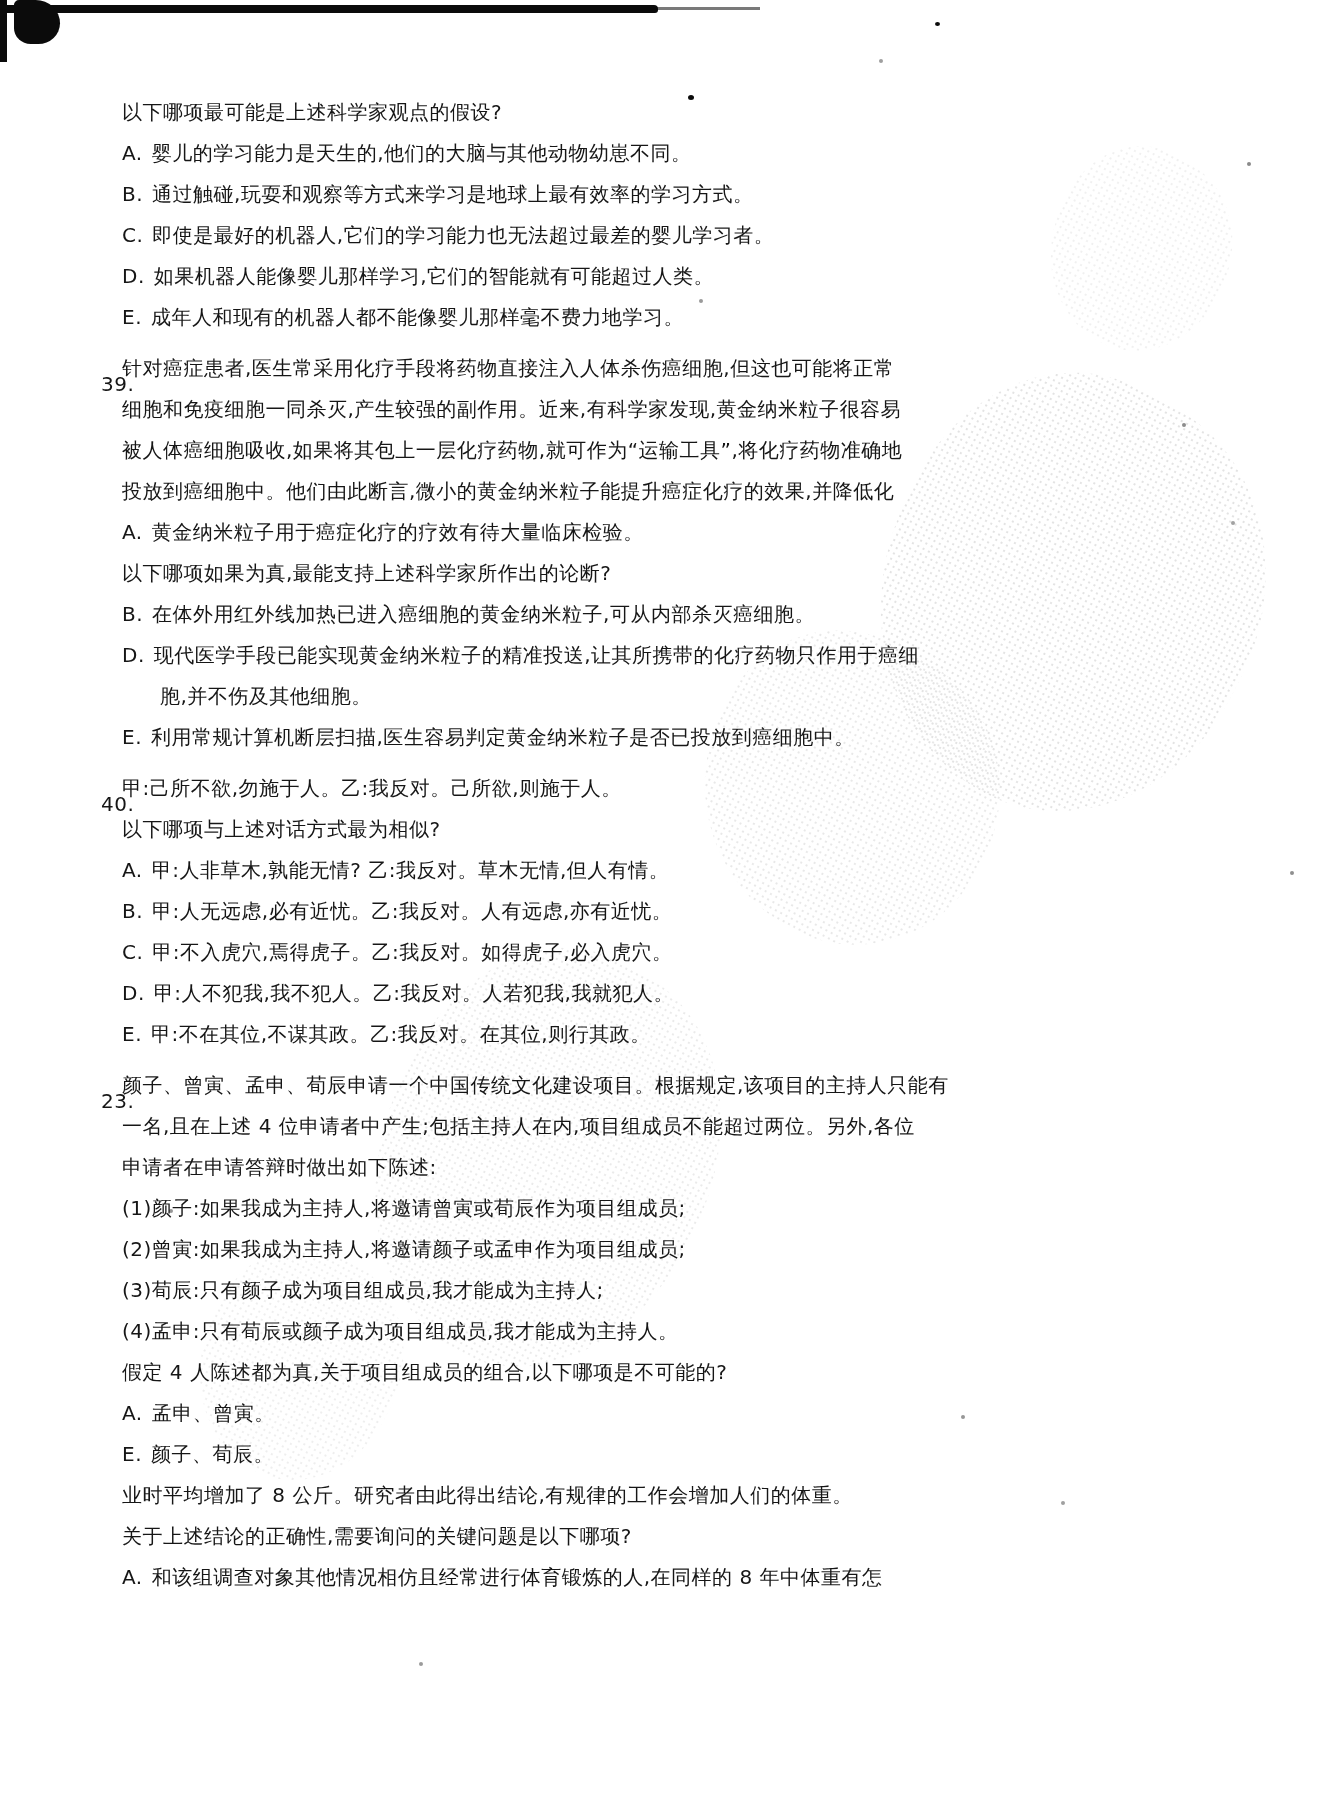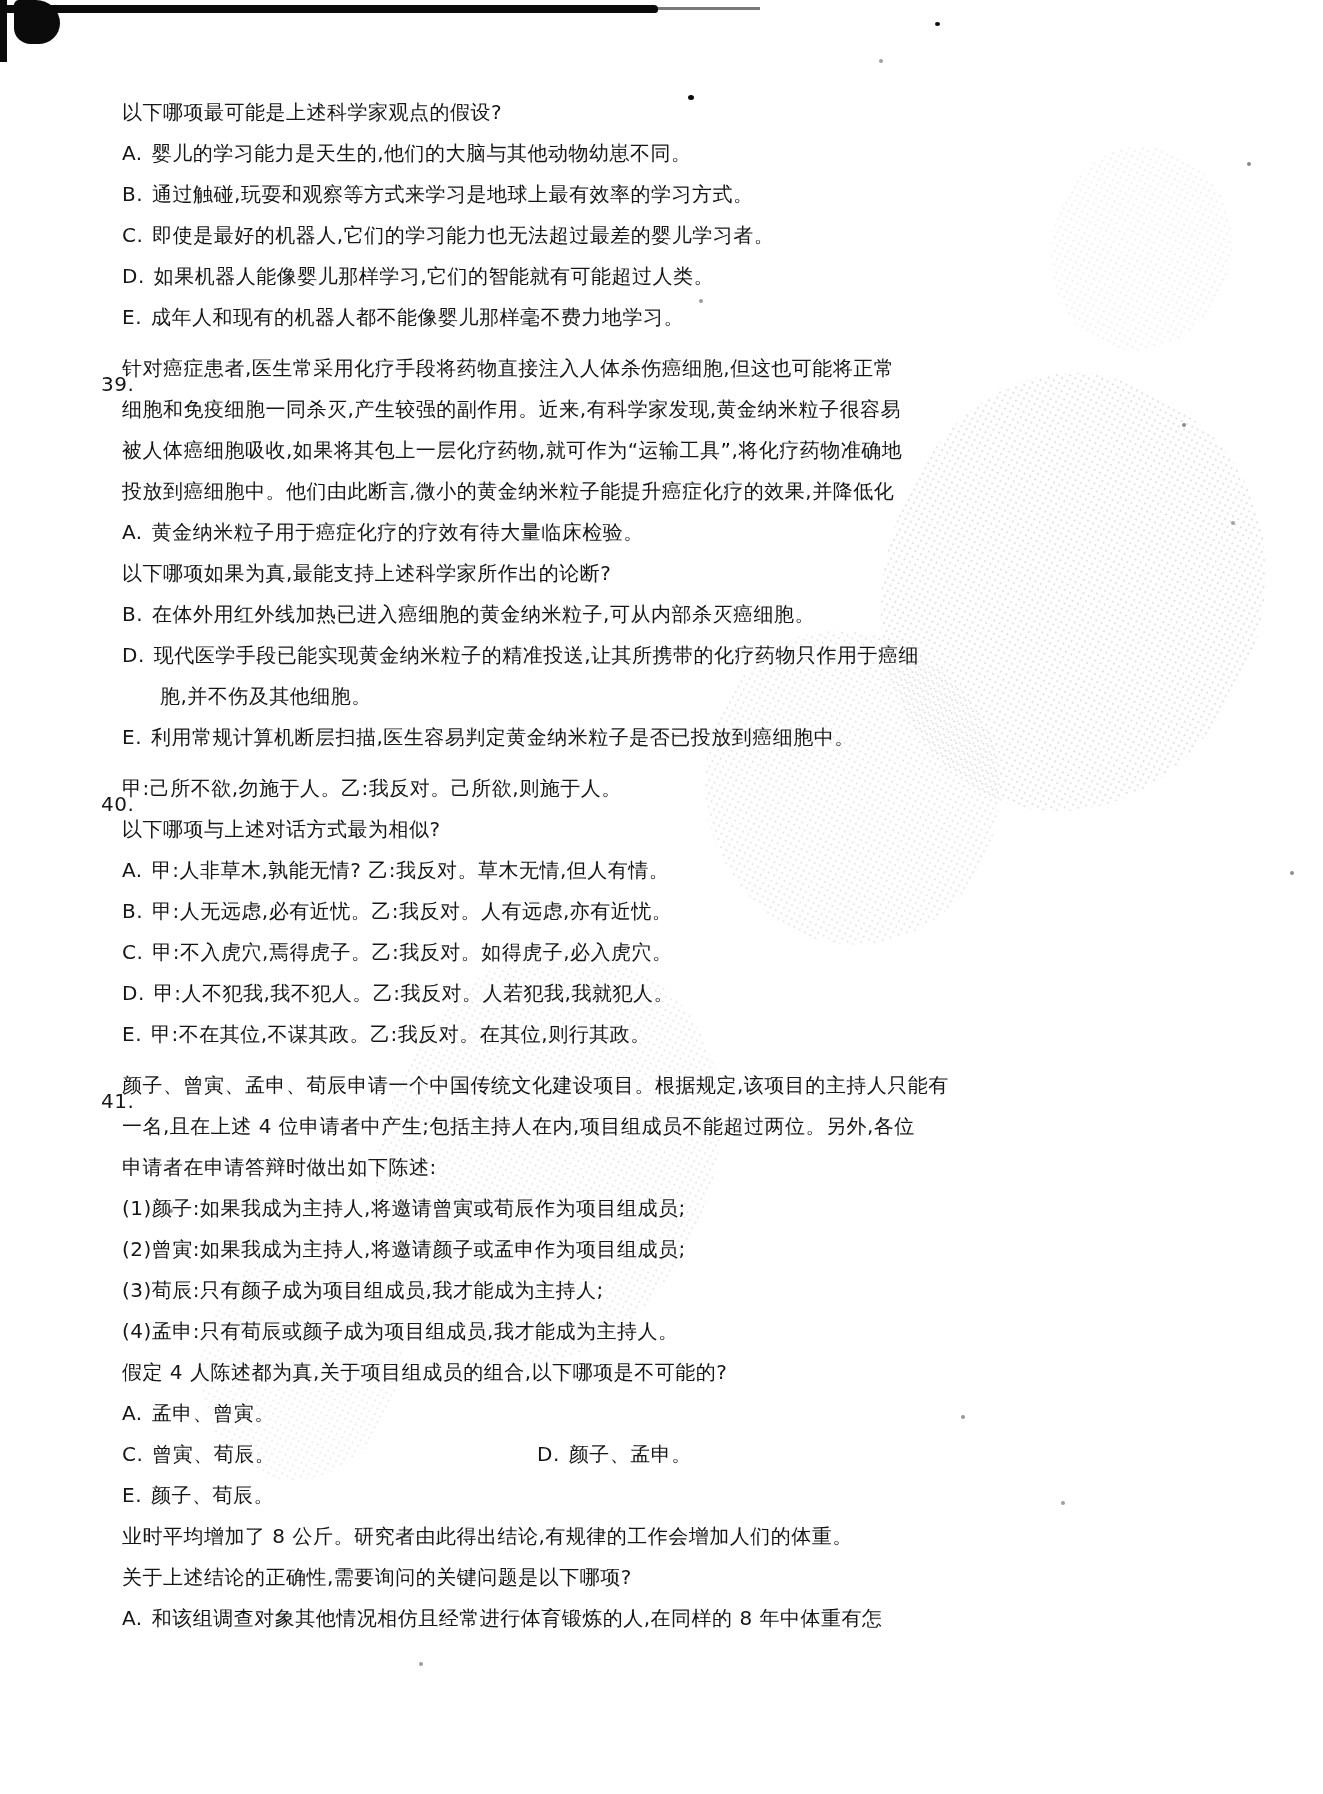--- a/index.html
+++ b/index.html
@@ -111,34 +111,30 @@
       <div class="line qstart"><span class="qnum">40.</span><span>甲:己所不欲,勿施于人。乙:我反对。己所欲,则施于人。</span></div>
       <div class="line">以下哪项与上述对话方式最为相似?</div>
       <div class="line"><span class="olabel">A.</span><span>甲:人非草木,孰能无情? 乙:我反对。草木无情,但人有情。</span></div>
       <div class="line"><span class="olabel">B.</span><span>甲:人无远虑,必有近忧。乙:我反对。人有远虑,亦有近忧。</span></div>
       <div class="line"><span class="olabel">C.</span><span>甲:不入虎穴,焉得虎子。乙:我反对。如得虎子,必入虎穴。</span></div>
       <div class="line"><span class="olabel">D.</span><span>甲:人不犯我,我不犯人。乙:我反对。人若犯我,我就犯人。</span></div>
       <div class="line"><span class="olabel">E.</span><span>甲:不在其位,不谋其政。乙:我反对。在其位,则行其政。</span></div>
     </section>
 
     <section>
-      <div class="line qstart"><span class="qnum">41.</span><span>颜子、曾寅、孟申、荀辰申请一个中国传统文化建设项目。根据规定,该项目的主持人只能有</span></div>
+      <div class="line qstart"><span class="qnum">23.</span><span>颜子、曾寅、孟申、荀辰申请一个中国传统文化建设项目。根据规定,该项目的主持人只能有</span></div>
       <div class="line">一名,且在上述 4 位申请者中产生;包括主持人在内,项目组成员不能超过两位。另外,各位</div>
       <div class="line">申请者在申请答辩时做出如下陈述:</div>
       <div class="line">(1)颜子:如果我成为主持人,将邀请曾寅或荀辰作为项目组成员;</div>
       <div class="line">(2)曾寅:如果我成为主持人,将邀请颜子或孟申作为项目组成员;</div>
       <div class="line">(3)荀辰:只有颜子成为项目组成员,我才能成为主持人;</div>
       <div class="line">(4)孟申:只有荀辰或颜子成为项目组成员,我才能成为主持人。</div>
       <div class="line">假定 4 人陈述都为真,关于项目组成员的组合,以下哪项是不可能的?</div>
       <div class="line optrow2">
         <div class="optcell"><span class="olabel">A.</span><span>孟申、曾寅。</span></div>
-      </div>
-      <div class="line optrow2">
-        <div class="optcell"><span class="olabel">C.</span><span>曾寅、荀辰。</span></div>
-        <div class="optcell second"><span class="olabel">D.</span><span>颜子、孟申。</span></div>
       </div>
       <div class="line"><span class="olabel">E.</span><span>颜子、荀辰。</span></div>
     </section>
 
     <section>
       <div class="line">业时平均增加了 8 公斤。研究者由此得出结论,有规律的工作会增加人们的体重。</div>
       <div class="line">关于上述结论的正确性,需要询问的关键问题是以下哪项?</div>
       <div class="line"><span class="olabel">A.</span><span>和该组调查对象其他情况相仿且经常进行体育锻炼的人,在同样的 8 年中体重有怎</span></div>
     </section>
 

